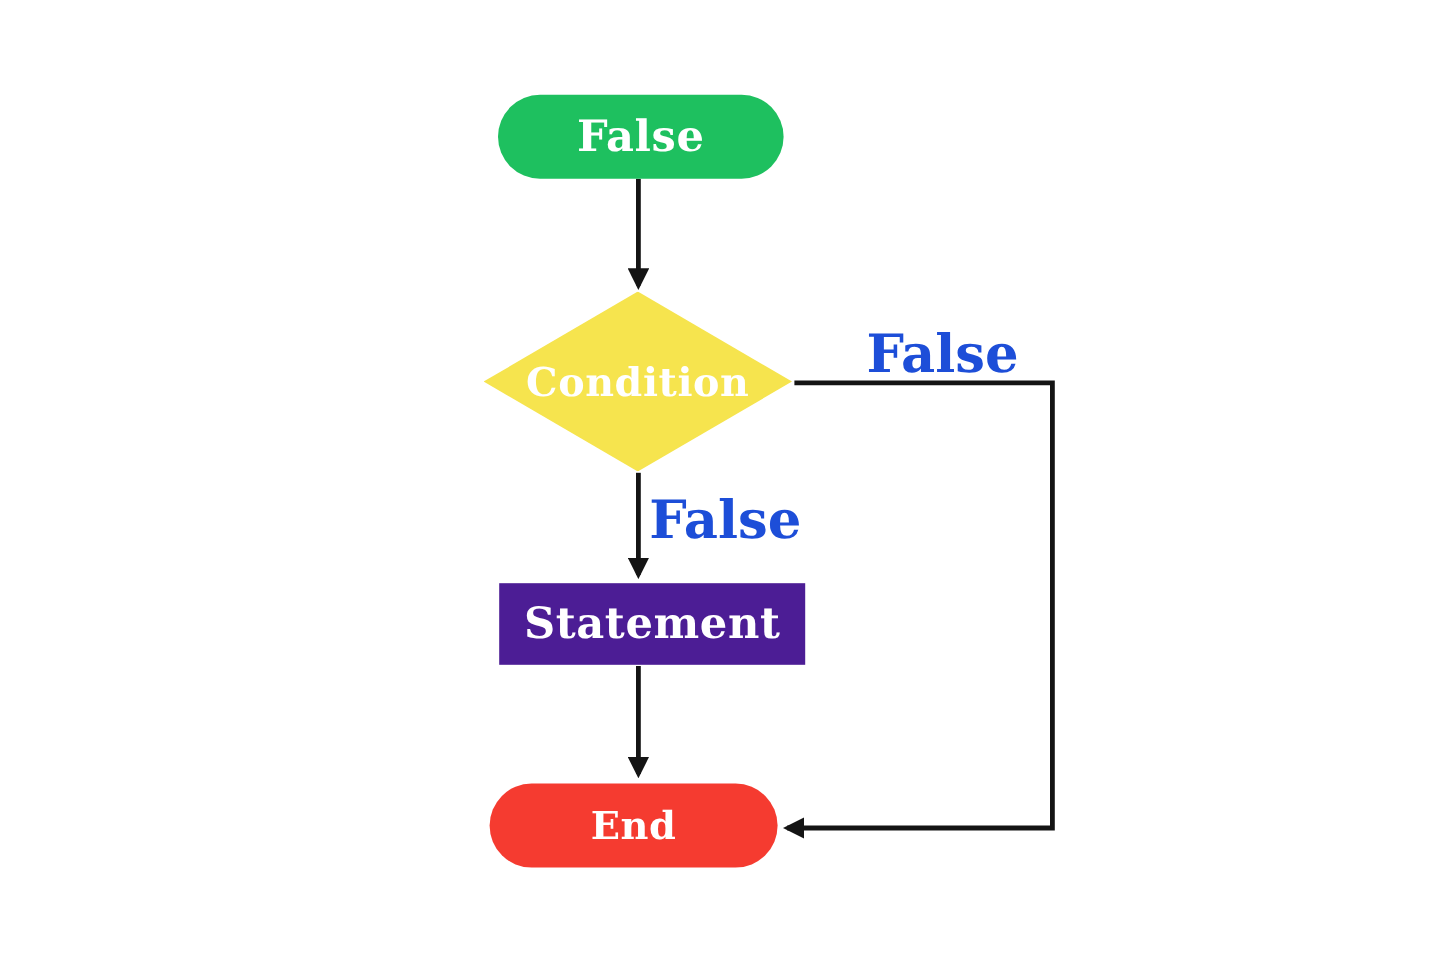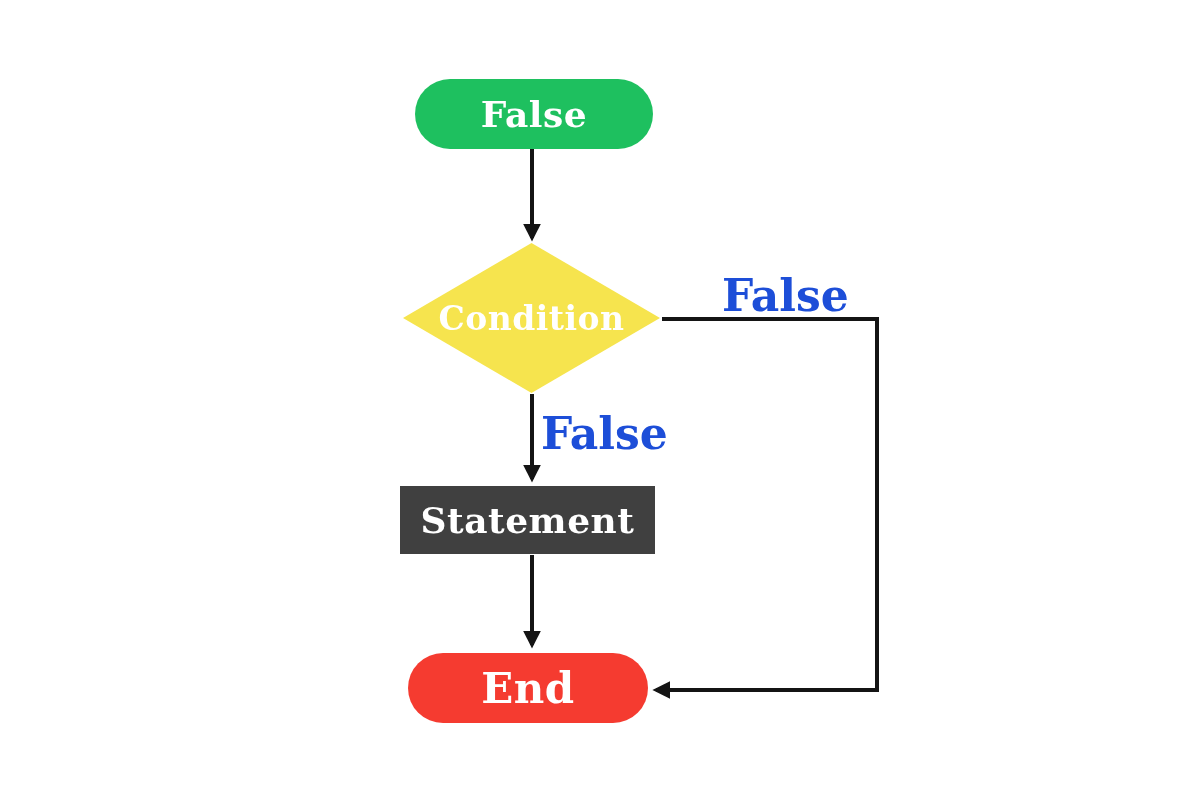--- a/index.html
+++ b/index.html
@@ -46,21 +46,21 @@
   }
   .node-statement {
     left: 400px; top: 486px;
     width: 255px; height: 68px;
     font-size: 36px;
   }
   .node-end {
     left: 408px; top: 653px;
     width: 240px; height: 70px;
     border-radius: 35px;
-    font-size: 42px;
+    font-size: 32px;
   }
   .edge-label {
     position: absolute;
     z-index: 3;
     color: #1d4ed8;
     font-weight: bold;
     font-size: 44px;
     line-height: 1;
     white-space: nowrap;
   }
@@ -81,21 +81,21 @@
     <path d="M532 149 V 238" fill="none" stroke="#141414" stroke-width="4" marker-end="url(#arrow)"></path>
     <path d="M532 394 V 479" fill="none" stroke="#141414" stroke-width="4" marker-end="url(#arrow)"></path>
     <path d="M532 555 V 645" fill="none" stroke="#141414" stroke-width="4" marker-end="url(#arrow)"></path>
     <path d="M662 319 H 877 V 690 H 656" fill="none" stroke="#141414" stroke-width="4" marker-end="url(#arrow)"></path>
   </svg>
 
   <div class="node node-start" style="background: rgb(30, 192, 95);">False</div>
 
   <div class="node node-condition" style="background: rgb(246, 228, 78);">Condition</div>
 
-  <div class="node node-statement" style="background: #404040;">Statement</div>
+  <div class="node node-statement" style="background: #4c1d95; margin-left: 16px;">Statement</div>
 
   <div class="node node-end" style="background: rgb(245, 59, 48);">End</div>
 
   <div class="edge-label label-true">False</div>
 
   <div class="edge-label label-false">False</div>
 
 </div>
 
 </body></html>

